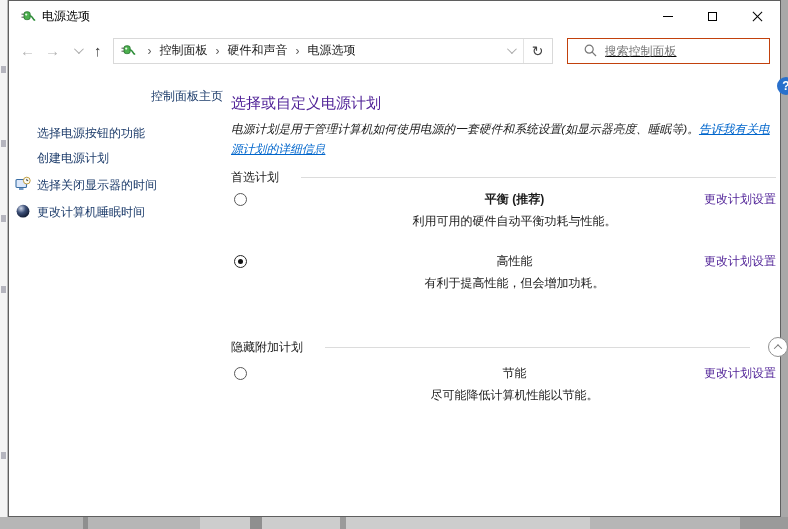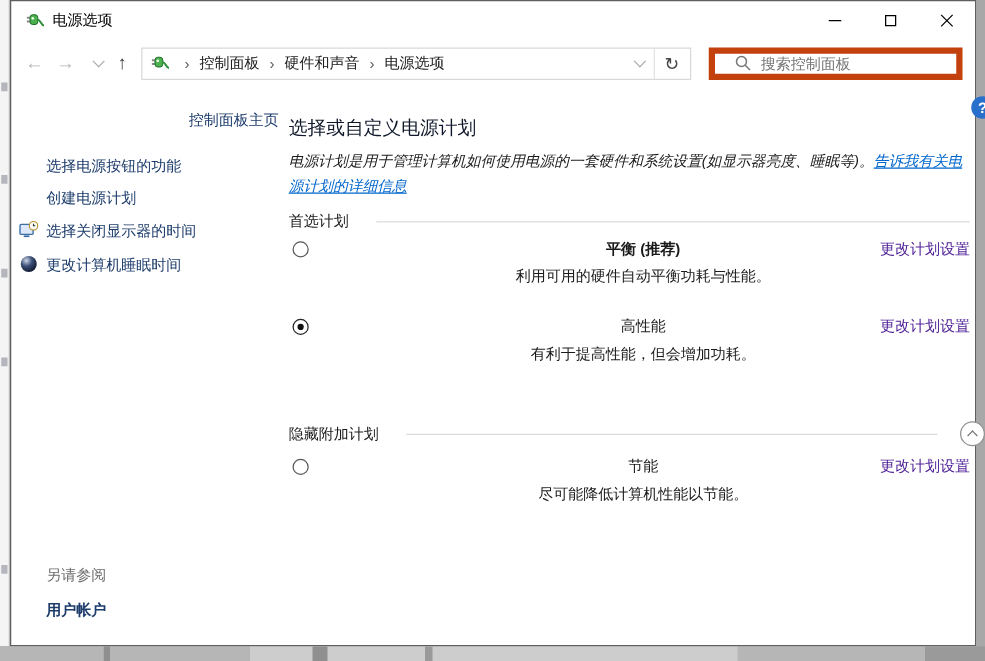--- a/index.html
+++ b/index.html
@@ -36,41 +36,41 @@
   .nav-btn.enabled { color:#3d3d3d; }
   .chev { display:inline-block; width:7px; height:7px; border-right:1px solid #a9a9a9; border-bottom:1px solid #a9a9a9; transform:rotate(45deg) translateY(-2px); }
   .addressbar { margin-left:6px; height:26px; width:440px; border:1px solid #d9d9d9; display:flex; align-items:center; }
   .addressbar .crumb-icon { width:16px; height:16px; margin:0 4px 0 6px; flex:0 0 auto; }
   .crumb-sep { font-size:12px; color:#5c5c5c; padding:0 8px; }
   .crumb { font-size:12px; color:#1a1a1a; white-space:nowrap; }
   .addr-spacer { flex:1; }
   .addr-dd { width:24px; height:24px; display:flex; align-items:center; justify-content:center; }
   .addr-sep { width:1px; height:24px; background:#e3e3e3; }
   .refresh-btn { width:28px; height:24px; border:none; background:none; font-size:14px; color:#444; }
-  .searchbox { margin-left:14px; height:26px; flex:1; border:5px solid #c2410c; display:flex; align-items:center; padding:0 6px; }
+  .searchbox { margin-left:14px; height:26px; flex:1; border:1px solid #c2410c; display:flex; align-items:center; padding:0 6px;text-decoration:underline; }
   .searchbox svg { flex:0 0 auto; margin:0 8px 0 10px; }
   .searchbox input { border:none; outline:none; font-size:12px; color:#333; width:100%;
     font-family:"Liberation Sans", sans-serif; }
   .searchbox input::placeholder { color:#767676; opacity:1; }
 
   
   .content { flex:1; display:flex; position:relative; }
   .sidebar { width:214px; flex:0 0 auto; padding:19px 0 0 28px; position:relative; font-size:12px;text-align:right; }
   .side-link { color:#1d3c6b; cursor:pointer; line-height:16px; }
   .side-home { margin-bottom:21px; }
   .side-item { display:flex; align-items:flex-start; margin-bottom:9px; }
   .side-item .sicon { width:16px; height:16px; margin:-1px 6px 0 -22px; flex:0 0 auto; }
   .side-item.iconed { margin-top:11px; margin-bottom:9px; }
   .see-also { position:absolute; left:28px; bottom:20px; }
   .see-also .hdr { color:#6d6d6d; margin-bottom:11px; }
 
   .main { flex:1; position:relative; padding:24px 25px 0 8px; }
   .help-btn { position:absolute; top:8px; right:6px; width:18px; height:18px; border-radius:50%;
     background:#2970cc; color:#fff; font-size:12px; font-weight:bold; display:flex; align-items:center; justify-content:center; }
-  h1.page-title { font-size:15px; font-weight:400; color:#0f172a; line-height:20px; margin-bottom:6px; }
+  h1.page-title { font-size:15px; font-weight:400; color:#4c1d95; line-height:20px; margin-bottom:6px; }
   .desc { font-size:11.8px; line-height:20px; color:#1a1a1a; width:545px; margin-bottom:10px;font-style:italic; }
   .desc a { color:#0066cc; text-decoration:underline; cursor:pointer; }
 
   .section-hdr { display:flex; align-items:center; height:16px; margin-bottom:6px;gap:12px; }
   .section-hdr .stitle { font-size:12px; color:#1a1a1a; white-space:nowrap; }
   .section-hdr .rule { flex:1; border-top:1px solid #dcdcdc; margin-left:10px; }
   .collapse-btn { width:20px; height:20px; border:1px solid #919191; border-radius:50%; margin-left:6px; margin-right:-12px;
     display:flex; align-items:center; justify-content:center; flex:0 0 auto; background:#fff; }
   .chev-up { width:6px; height:6px; border-left:1px solid #777; border-top:1px solid #777; transform:rotate(45deg) translate(1px,1px); }
 
@@ -189,24 +189,20 @@
               <stop offset="0%" stop-color="#cfd8ea"></stop>
               <stop offset="45%" stop-color="#3c4f77"></stop>
               <stop offset="100%" stop-color="#0a1227"></stop>
             </radialGradient>
           </defs>
           <circle cx="8" cy="8.2" r="6.4" fill="url(#sphereg)"></circle>
         </svg>
         <span class="side-link">更改计算机睡眠时间</span>
       </div>
 
-      <div class="see-also">
-        <div class="hdr">另请参阅</div>
-        <div class="side-link" style="font-weight:bold">用户帐户</div>
-      </div>
     </div>
 
     <div class="main">
       <div class="help-btn">?</div>
 
       <h1 class="page-title">选择或自定义电源计划</h1>
 
       <p class="desc"><span>电源计划是用于管理计算机如何使用电源的一套硬件和系统设置(如显示器亮度、睡眠等)。</span><a>告诉我有关电源计划的详细信息</a></p>
 
       <div class="section-hdr">

